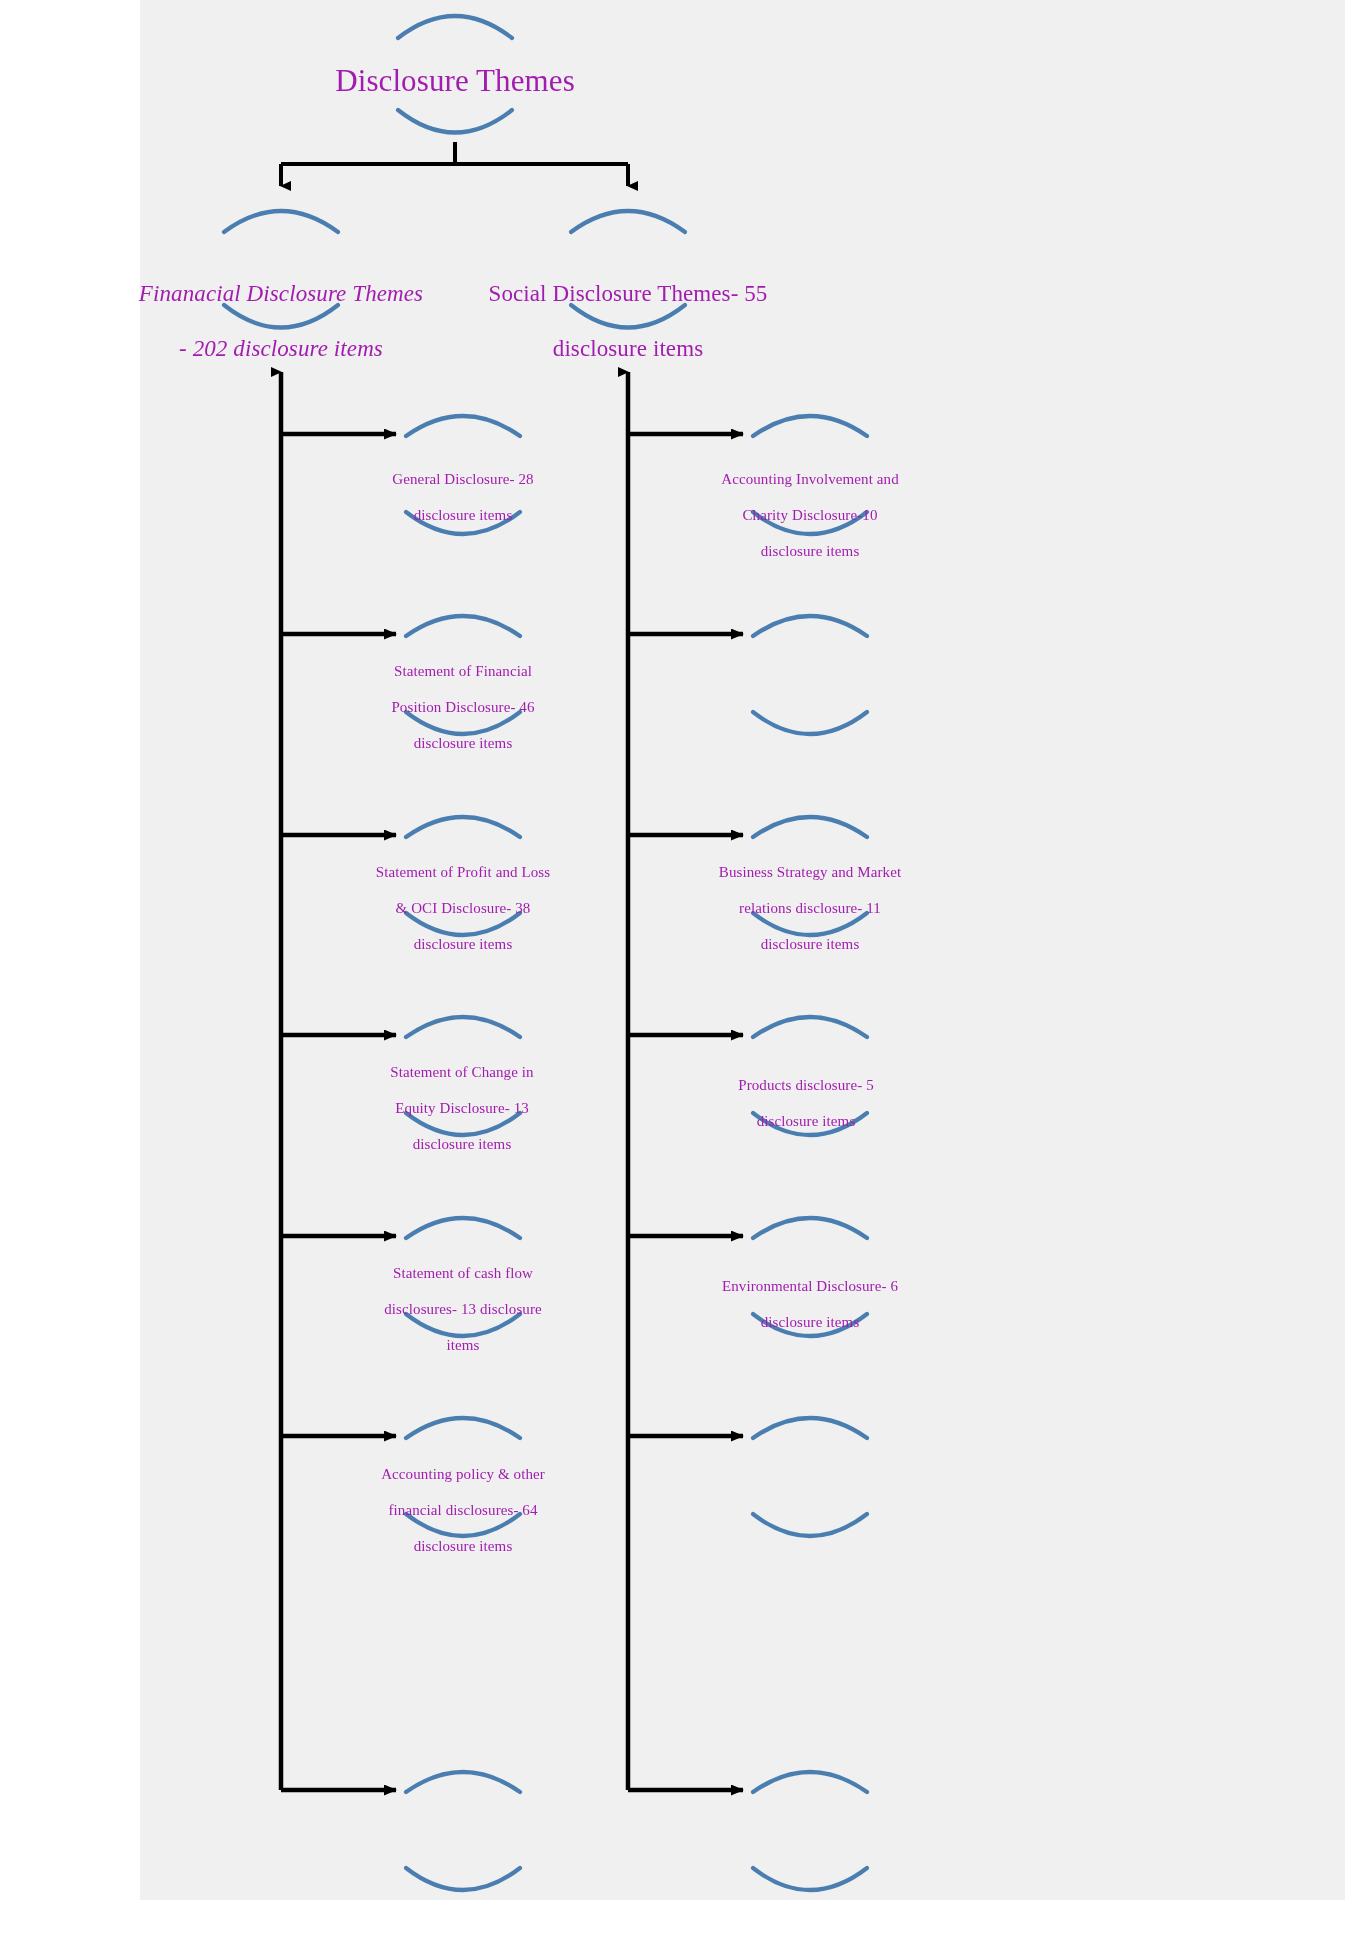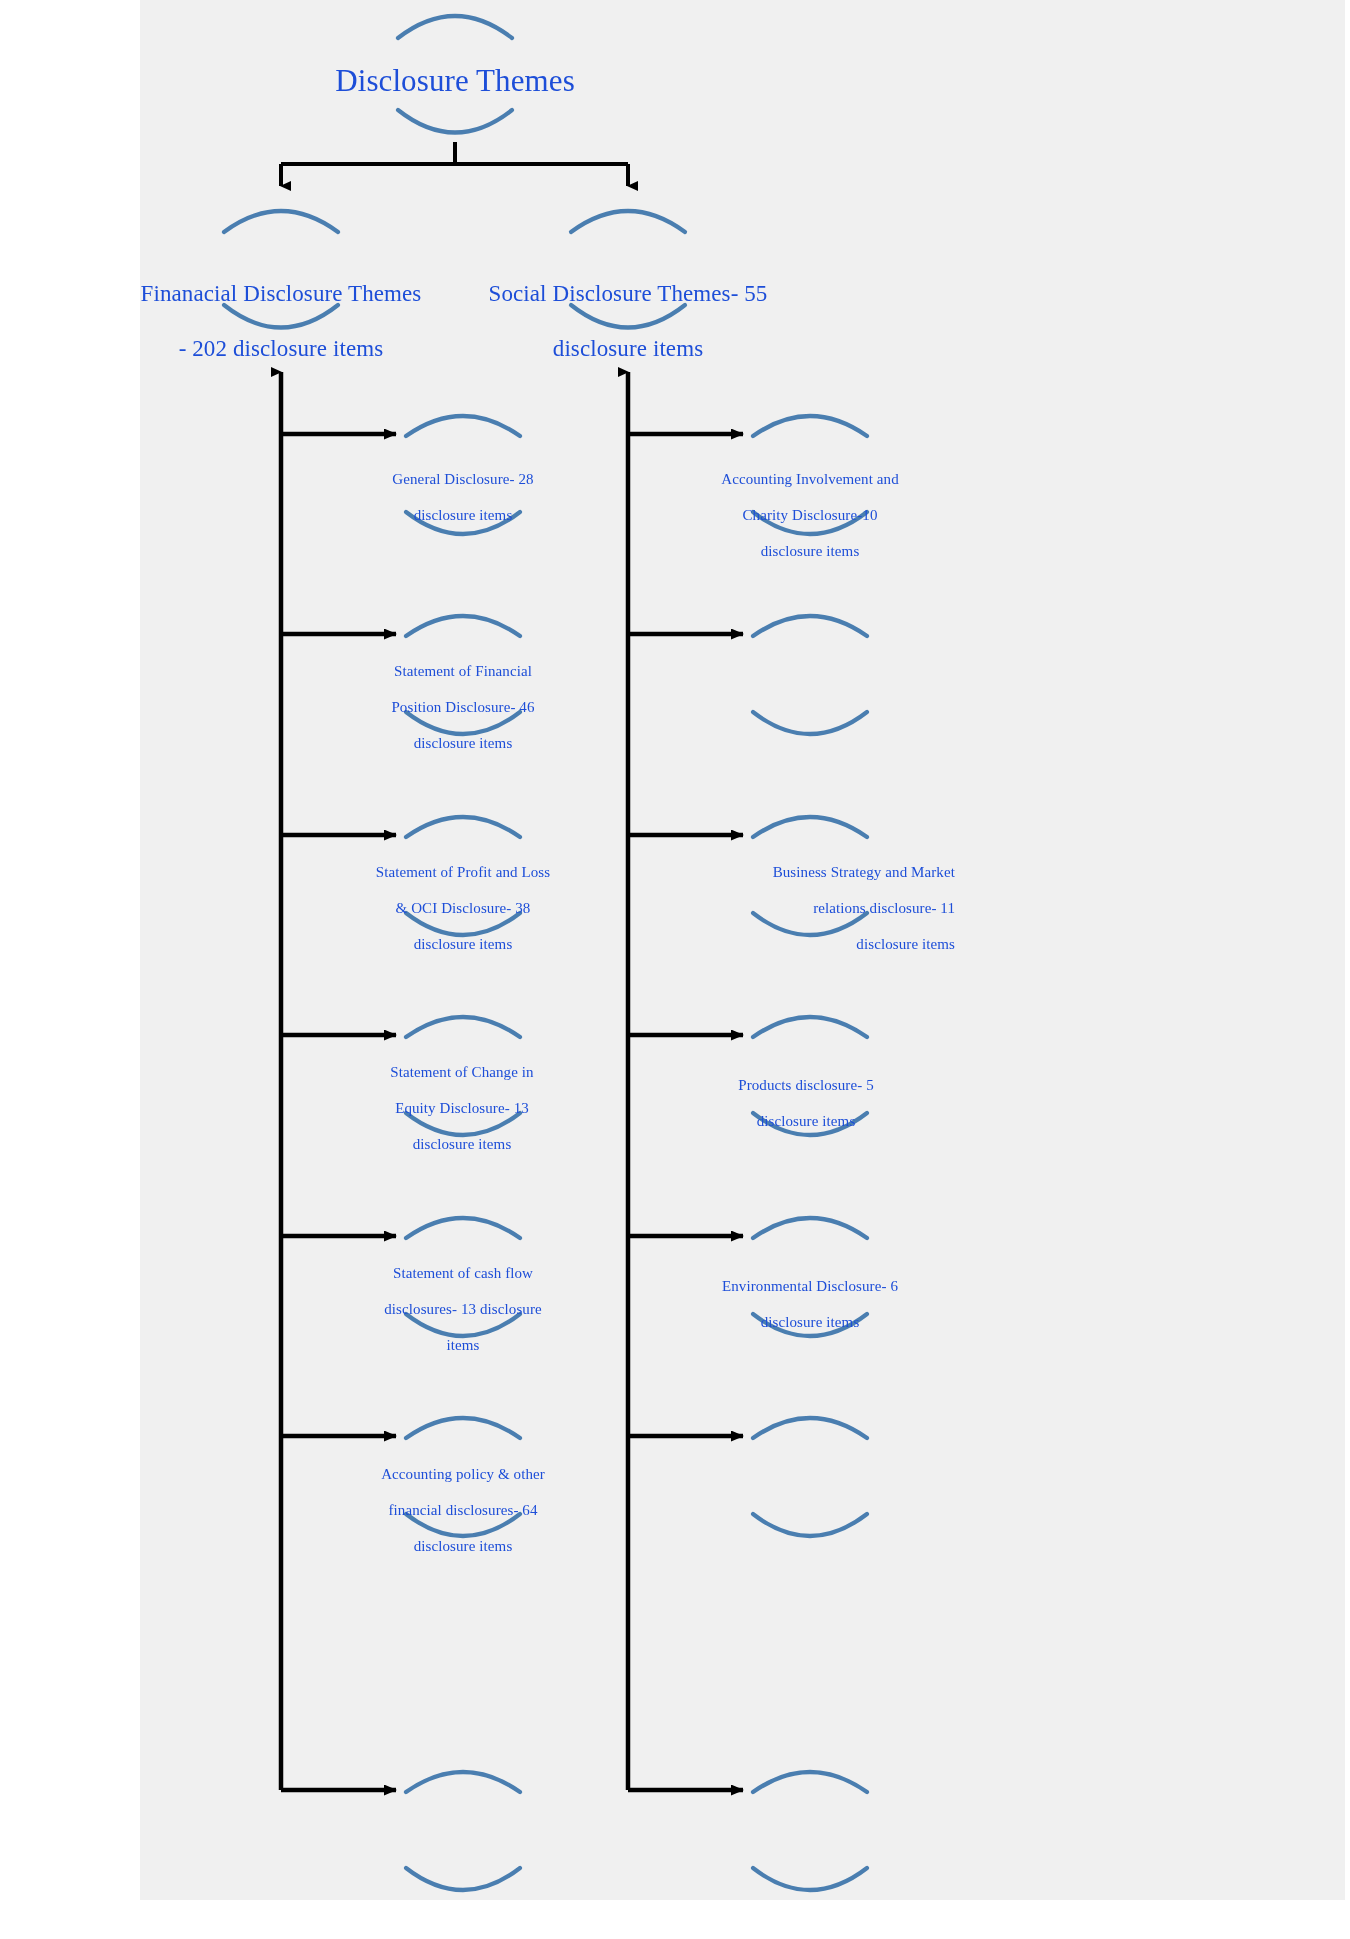--- a/index.html
+++ b/index.html
@@ -10,21 +10,21 @@
   }
   #canvas{position:absolute;left:0;top:0;width:1350px;height:1939px;}
   #panel{
     position:absolute;left:140px;top:0;width:1205px;height:1900px;
     background:#f0f0f0;
   }
   svg.layer{position:absolute;left:0;top:0;width:1350px;height:1939px;pointer-events:none;}
   .node-label{
     position:absolute;
     text-align:center;
-    color:#1d4ed8;
+    color:#a21caf;
     line-height:1.20;
     white-space:pre-line;
     letter-spacing:0.1px;
   }
   .root-label{font-size:31px;}
   .branch-label{font-size:23px;}
   .leaf-label{font-size:15px;}
 </style>
 </head>
 <body>
@@ -136,21 +136,21 @@
     <g>
       <path d="M 406,1792 Q 463,1752 520,1792" fill="none" stroke="#4a7eb0" stroke-width="4.2" stroke-linecap="round"></path>
       <path d="M 406,1868 Q 463,1912 520,1868" fill="none" stroke="#4a7eb0" stroke-width="4.2" stroke-linecap="round"></path>
       <path d="M 753,1792 Q 810,1752 867,1792" fill="none" stroke="#4a7eb0" stroke-width="4.2" stroke-linecap="round"></path>
       <path d="M 753,1868 Q 810,1912 867,1868" fill="none" stroke="#4a7eb0" stroke-width="4.2" stroke-linecap="round"></path>
     </g>
   </svg>
 
   <div class="node-label root-label" style="left:255px;top:62px;width:400px;">Disclosure Themes</div>
 
-  <div class="node-label branch-label" style="left:131px;top:252px;width:300px;">
+  <div class="node-label branch-label" style="left:131px;top:252px;width:300px;font-style:italic;">
     <div>Finanacial Disclosure Themes</div>
     <div>- 202 disclosure items</div>
   </div>
   <div class="node-label branch-label" style="left:478px;top:252px;width:300px;">
     <div>Social Disclosure Themes- 55</div>
     <div>disclosure items</div>
   </div>
 
   <div class="node-label leaf-label" style="left:333px;top:452px;width:260px;">
     <div>General Disclosure- 28</div>
@@ -181,21 +181,21 @@
     <div>Accounting policy &amp; other</div>
     <div>financial disclosures- 64</div>
     <div>disclosure items</div>
   </div>
 
   <div class="node-label leaf-label" style="left:667px;top:452px;width:286px;">
     <div>Accounting Involvement and</div>
     <div>Charity Disclosure-10</div>
     <div>disclosure items</div>
   </div>
-  <div class="node-label leaf-label" style="left:665px;top:845px;width:290px;text-align:right;">
+  <div class="node-label leaf-label" style="left:665px;top:845px;width:290px;">
     <div>Business Strategy and Market</div>
     <div>relations disclosure- 11</div>
     <div>disclosure items</div>
   </div>
   <div class="node-label leaf-label" style="left:676px;top:1058px;width:260px;">
     <div>Products disclosure- 5</div>
     <div>disclosure items</div>
     <div></div>
   </div>
   <div class="node-label leaf-label" style="left:667px;top:1259px;width:286px;">

